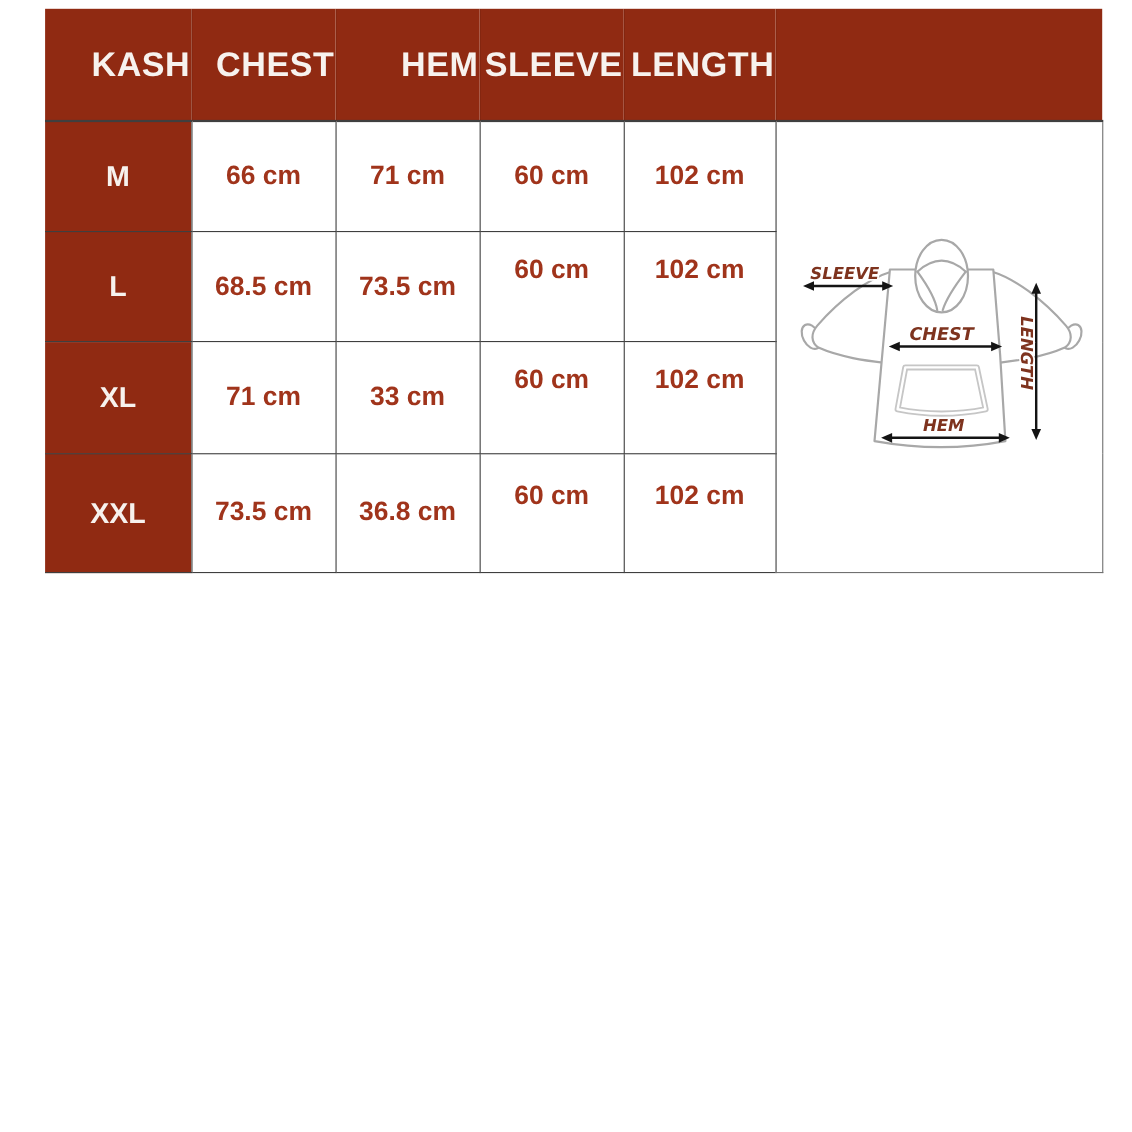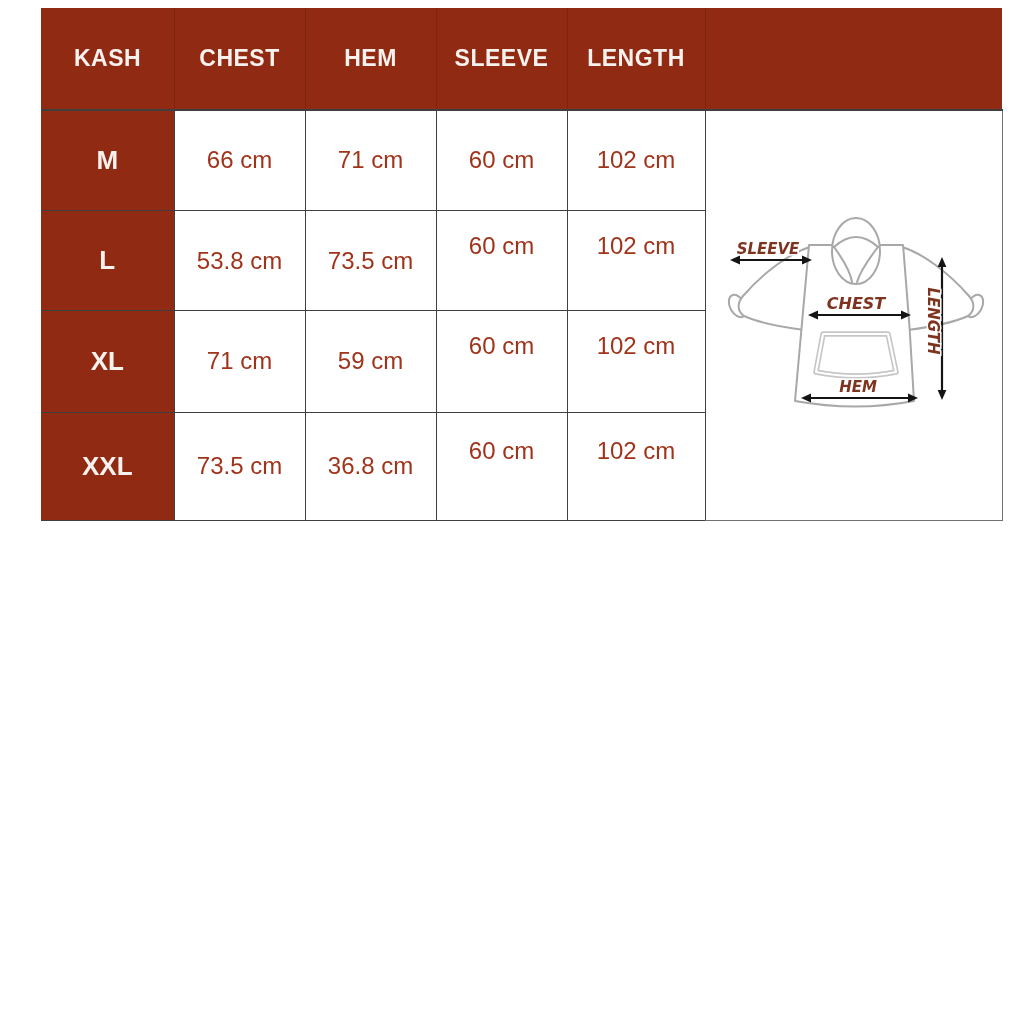--- a/index.html
+++ b/index.html
@@ -5,37 +5,37 @@
   html,body{margin:0;padding:0;background:#ffffff;}
   body{width:1029px;height:1029px;position:relative;overflow:hidden;
        font-family:"Liberation Sans","DejaVu Sans",sans-serif;}
 
   .size-chart{position:absolute;left:41px;top:8px;width:961px;
               border-collapse:collapse;table-layout:fixed;}
 
   .size-chart th{
     background:var(--c-table_red,#902A12);
     color:var(--c-header_text,#F7F2EE);
-    font-size:23px;font-weight:700;letter-spacing:.5px;text-align:center;
+    font-size:31px;font-weight:700;letter-spacing:.5px;text-align:right;
     border:0;border-bottom:2px solid var(--c-grid_line,#3F3F3F);
   }
   .size-chart th:not(:first-child){box-shadow:inset 1px 0 0 rgba(0,0,0,.12);}
 
   .size-chart td{text-align:center;vertical-align:middle;padding:0;}
 
   td.size{
     background:var(--c-table_red,#902A12);
     color:var(--c-header_text,#F7F2EE);
     font-size:26px;font-weight:700;
     border:1px solid var(--c-grid_line,#3F3F3F);border-left:0;
   }
   td.data{
     background:#fff;
     color:var(--c-value_text,#A0341B);
-    font-size:24px;font-weight:400;
+    font-size:24px;font-weight:700;
     border:1px solid var(--c-grid_line,#3F3F3F);
   }
   td.figure{
     background:#fff;padding:0;
     border:1px solid var(--c-figure_border,#707070);
     border-left:1px solid var(--c-grid_line,#3F3F3F);
   }
   .val{display:inline-block;}
   .hi .val{transform:translateY(-15px);}
   .fig-wrap{width:297px;height:409px;position:relative;}
@@ -119,29 +119,29 @@
           <text class="dlabel" x="62" y="143" font-size="15" text-anchor="middle">SLEEVE</text>
           <text class="dlabel" x="150" y="198" font-size="16" text-anchor="middle">CHEST</text>
           <text class="dlabel" x="152" y="281" font-size="15" text-anchor="middle">HEM</text>
           <text class="dlabel" x="222" y="210" font-size="15" text-anchor="middle" transform="rotate(90 222 210)">LENGTH</text>
         </svg>
         </div>
       </td>
     </tr>
     <tr style="height:100px">
       <td class="size">L</td>
-      <td class="data"><span class="val">53.8 cm</span></td>
+      <td class="data"><span class="val">68.5 cm</span></td>
       <td class="data"><span class="val">73.5 cm</span></td>
       <td class="data hi"><span class="val">60 cm</span></td>
       <td class="data hi"><span class="val">102 cm</span></td>
     </tr>
     <tr style="height:101px">
       <td class="size">XL</td>
       <td class="data"><span class="val">71 cm</span></td>
-      <td class="data"><span class="val">59 cm</span></td>
+      <td class="data"><span class="val">33 cm</span></td>
       <td class="data hi"><span class="val">60 cm</span></td>
       <td class="data hi"><span class="val">102 cm</span></td>
     </tr>
     <tr style="height:108px">
       <td class="size">XXL</td>
       <td class="data"><span class="val">73.5 cm</span></td>
       <td class="data"><span class="val">36.8 cm</span></td>
       <td class="data hi"><span class="val">60 cm</span></td>
       <td class="data hi"><span class="val">102 cm</span></td>
     </tr>

